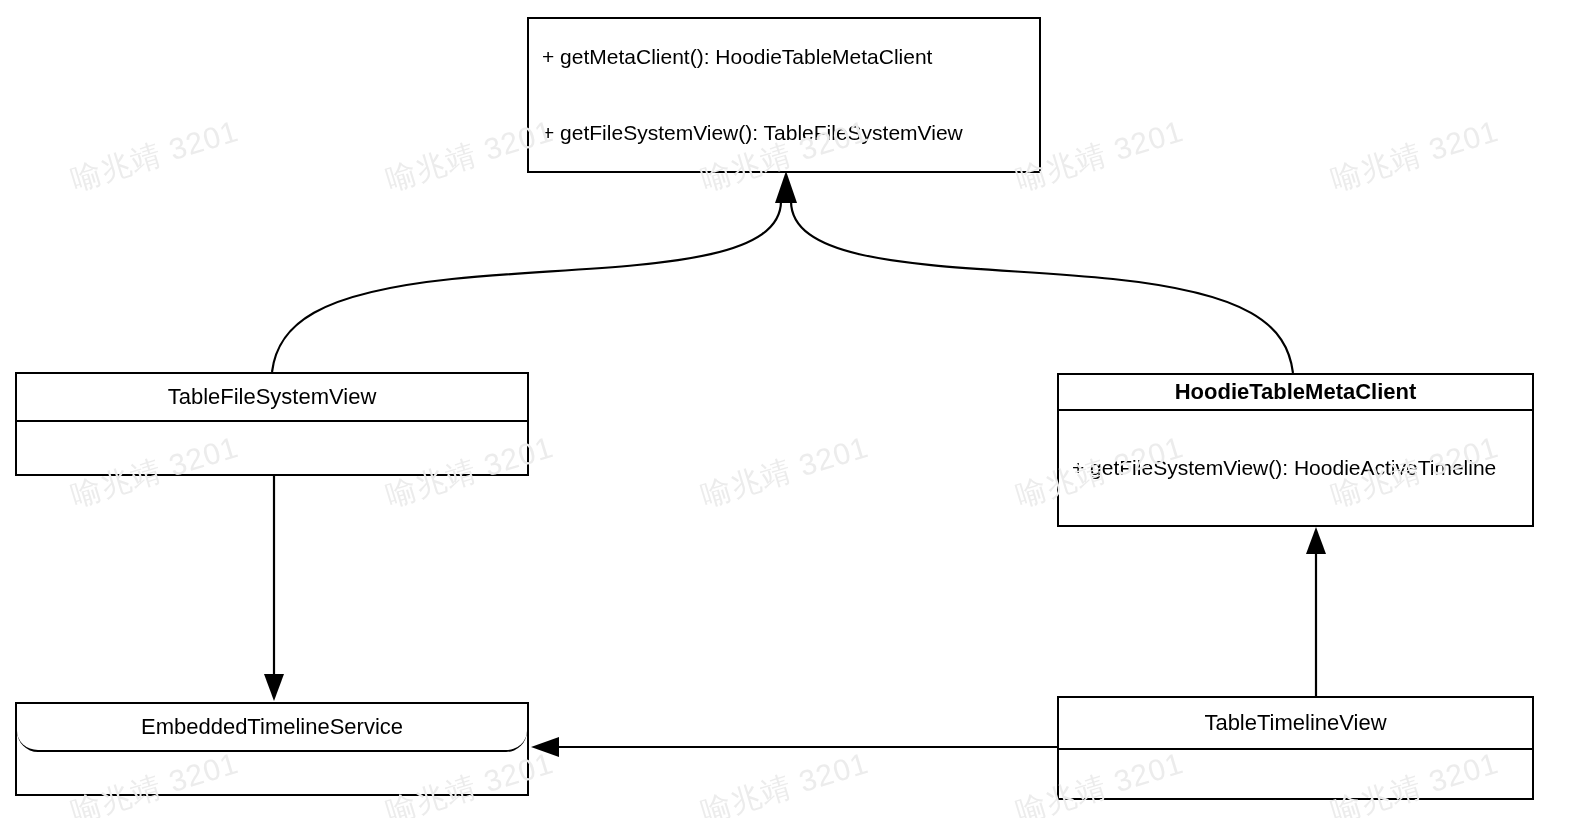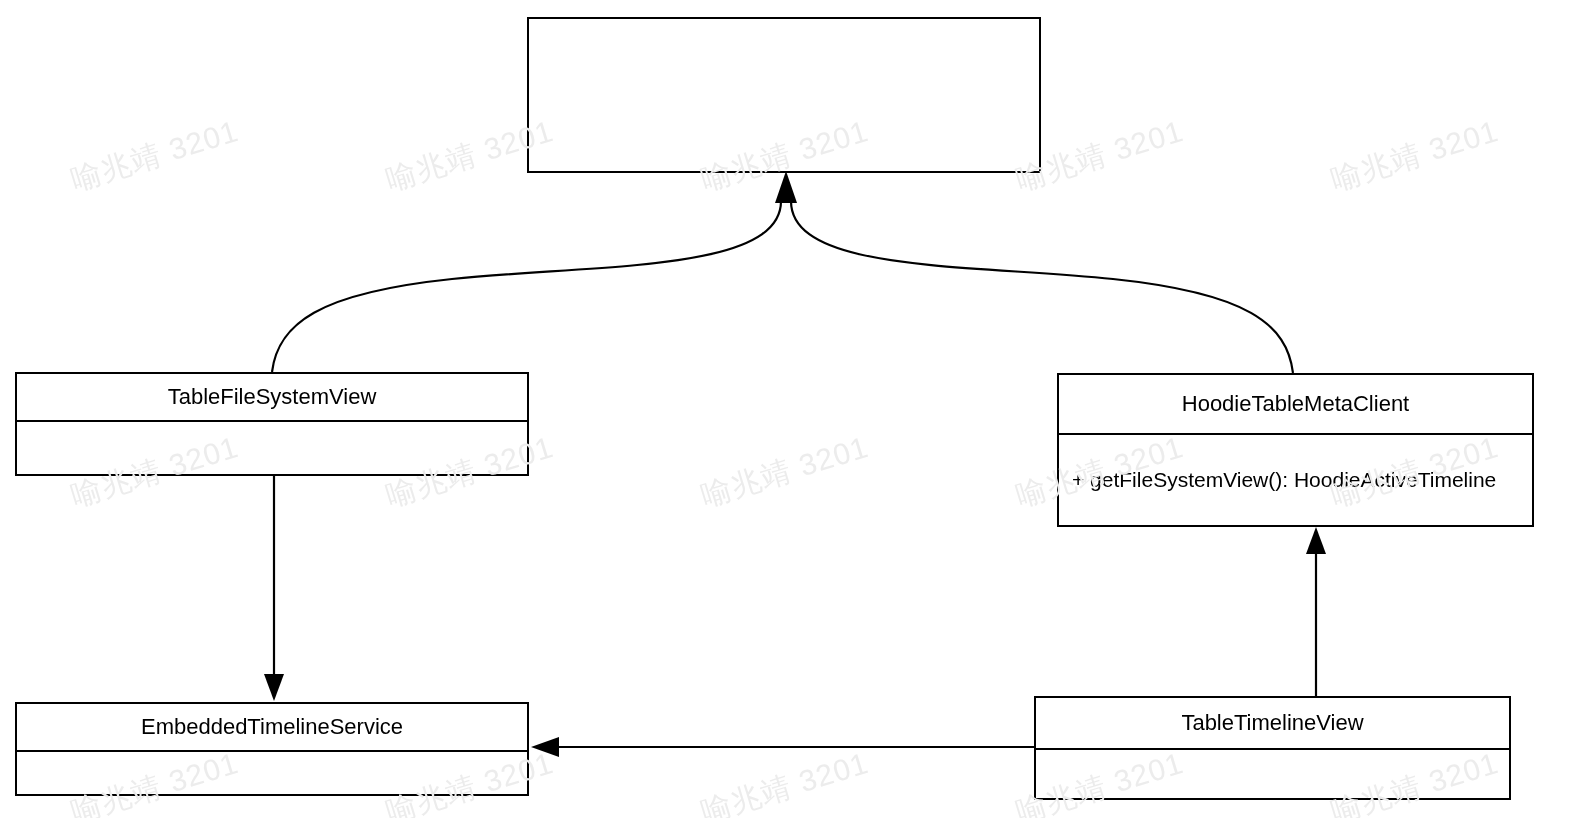--- a/index.html
+++ b/index.html
@@ -62,24 +62,24 @@
     font-size: 21px;
     padding-left: 13px;
     white-space: nowrap;
   }
   
   #cls-hoodietable            { left: 527px;  top: 17px;  width: 514px; height: 156px; }
   #cls-hoodietable .uml-title { height: 51px; }
   #cls-tablefilesystemview            { left: 15px; top: 372px; width: 514px; height: 104px; }
   #cls-tablefilesystemview .uml-title { height: 48px; }
   #cls-hoodietablemetaclient            { left: 1057px; top: 373px; width: 477px; height: 154px; }
-  #cls-hoodietablemetaclient .uml-title { height: 60px; }
+  #cls-hoodietablemetaclient .uml-title { height: 36px; font-weight: bold; }
   #cls-embeddedtimelineservice            { left: 15px; top: 702px; width: 514px; height: 94px; }
-  #cls-embeddedtimelineservice .uml-title { height: 48px; }
-  #cls-tabletimelineview            { left: 1034px; top: 696px; width: 477px; height: 104px; }
+  #cls-embeddedtimelineservice .uml-title { height: 48px; border-radius: 21px; }
+  #cls-tabletimelineview            { left: 1057px; top: 696px; width: 477px; height: 104px; }
   #cls-tabletimelineview .uml-title { height: 52px; }
   
   .watermarks {
     position: absolute;
     left: 0; top: 0;
     width: 1594px;
     height: 818px;
     z-index: 5;
     pointer-events: none;
     overflow: hidden;
@@ -106,20 +106,24 @@
     <polygon points="274,701 264,674 284,674"></polygon>
 
     <line x1="1316" y1="697" x2="1316" y2="551"></line>
     <polygon points="1316,527 1306,554 1326,554"></polygon>
 
     <line x1="1058" y1="747" x2="557" y2="747"></line>
     <polygon points="531,747 559,737 559,757"></polygon>
   </svg>
 
   <div class="uml-class" id="cls-hoodietable">
+    <div class="uml-body">
+      <div class="uml-method">+ getMetaClient(): HoodieTableMetaClient</div>
+      <div class="uml-method">+ getFileSystemView(): TableFileSystemView</div>
+    </div>
   </div>
 
   <div class="uml-class" id="cls-tablefilesystemview">
     <div class="uml-title">TableFileSystemView</div>
     <div class="uml-body"></div>
   </div>
 
   <div class="uml-class" id="cls-hoodietablemetaclient">
     <div class="uml-title">HoodieTableMetaClient</div>
     <div class="uml-body">

